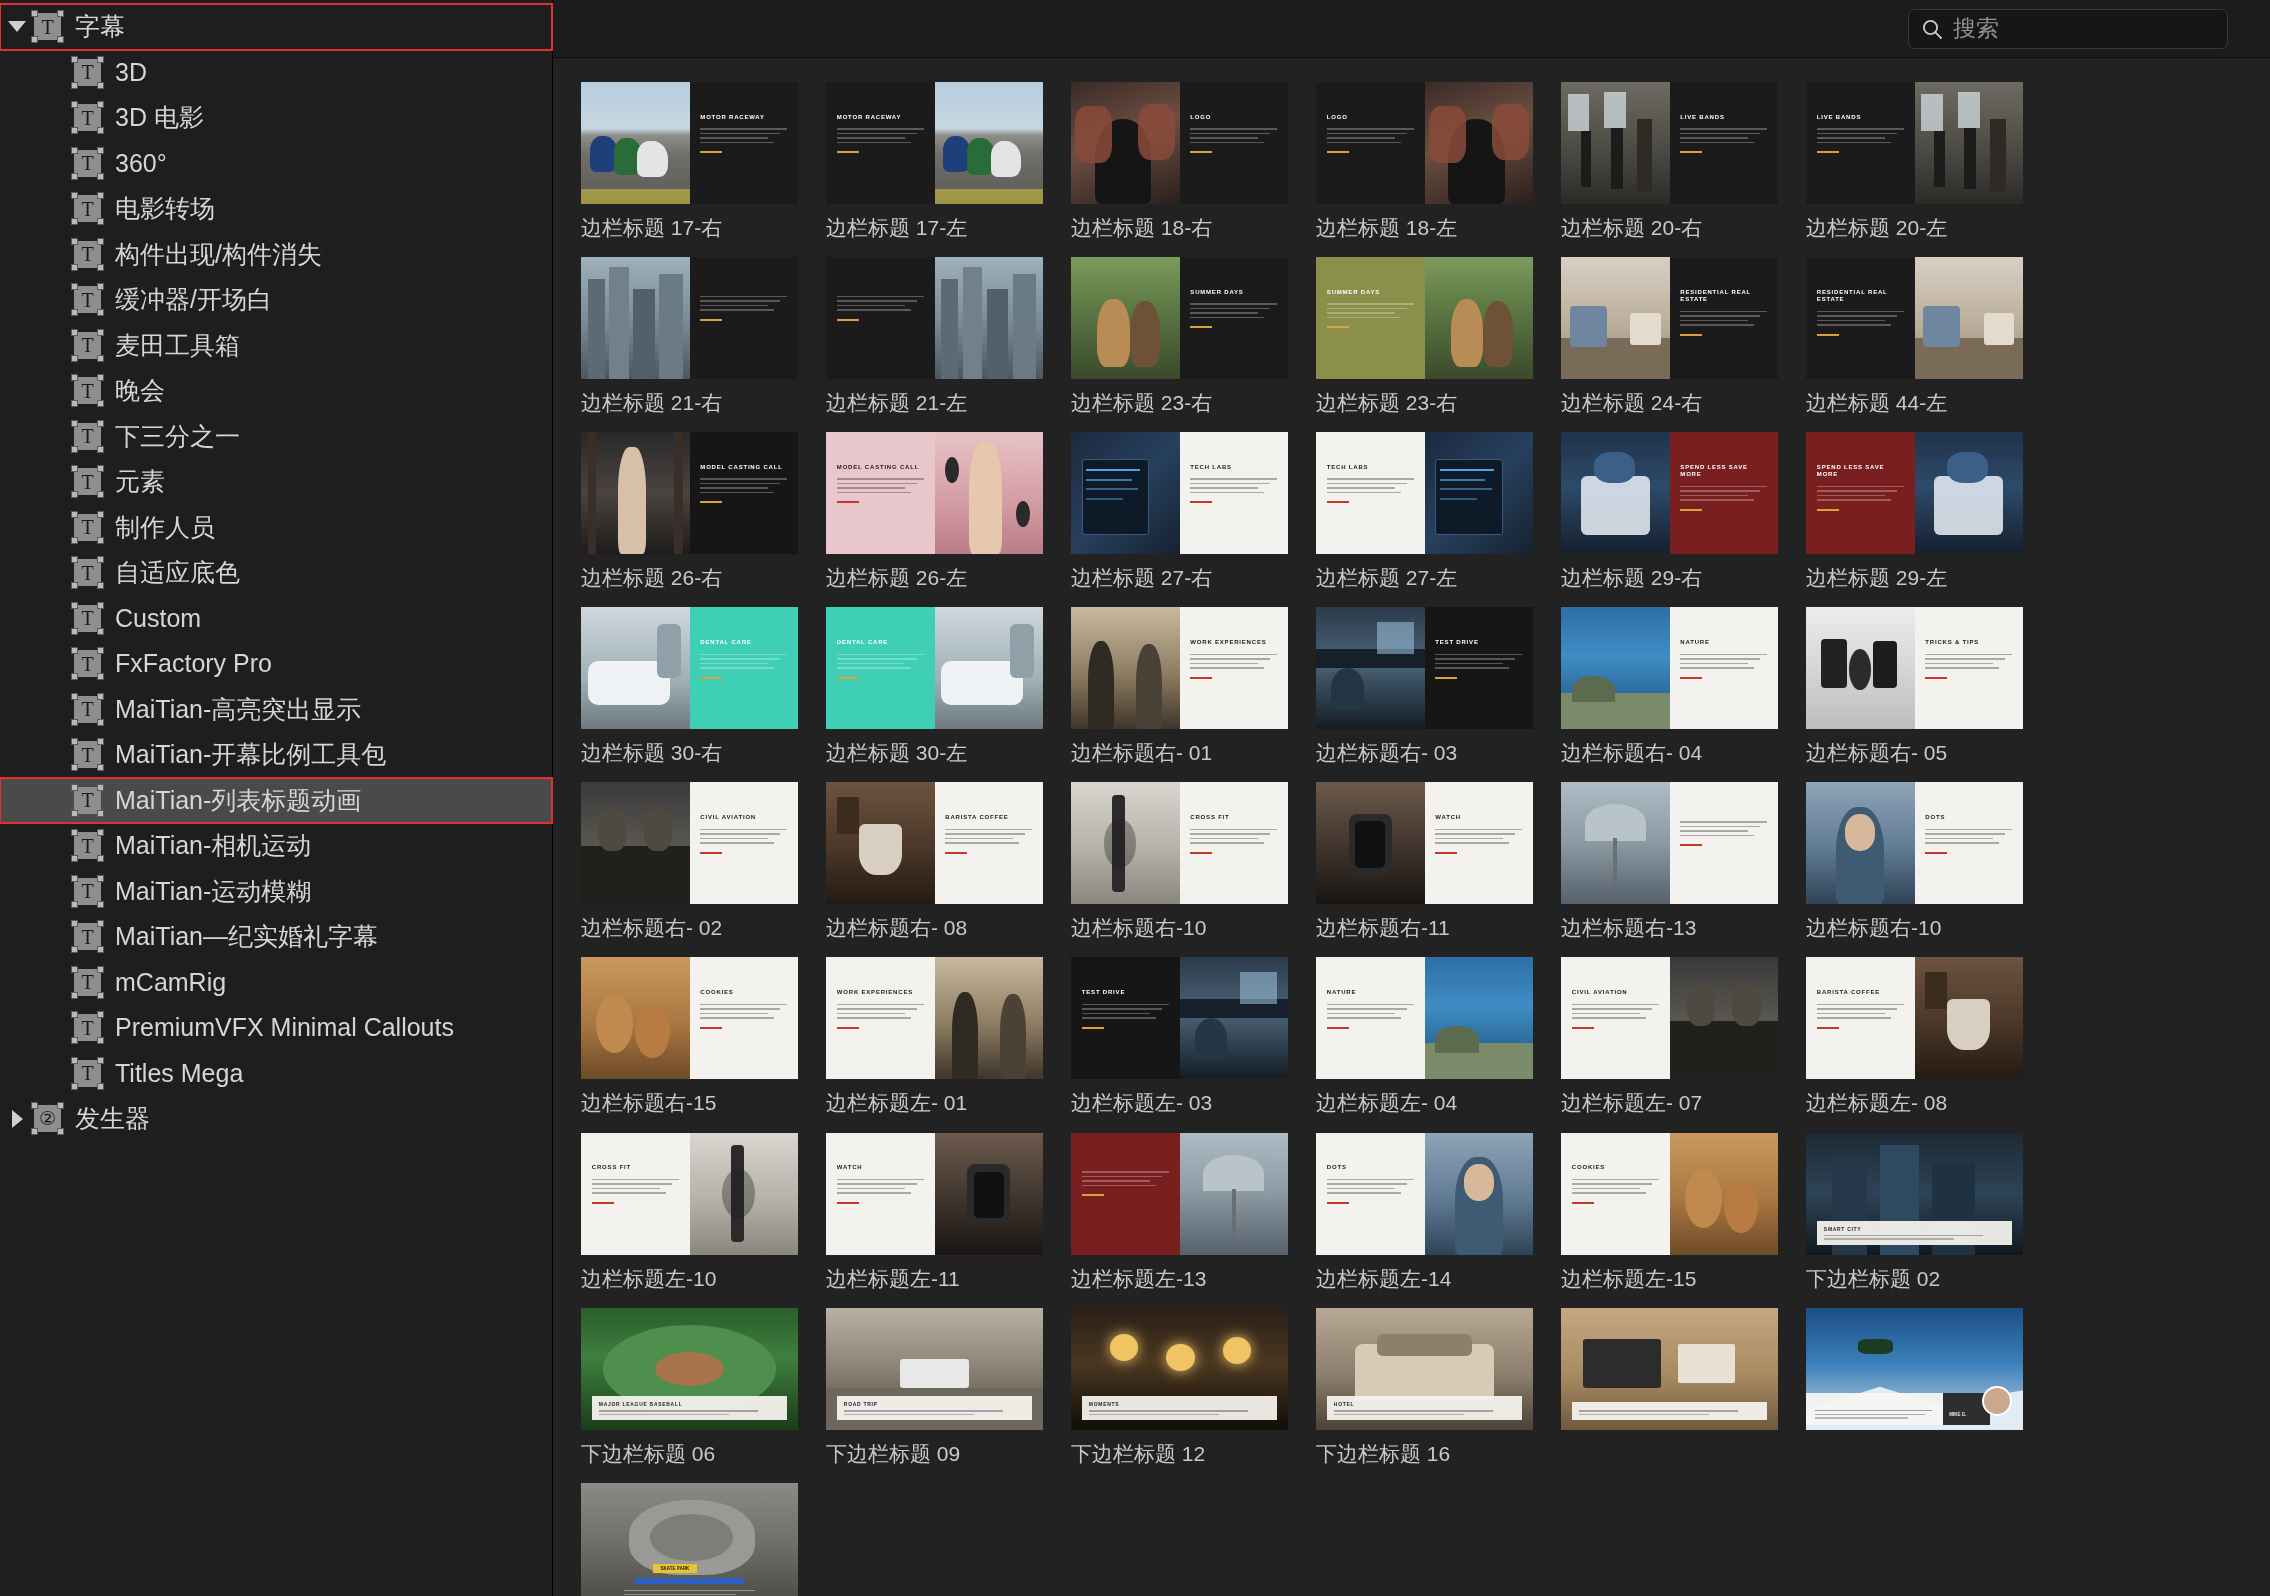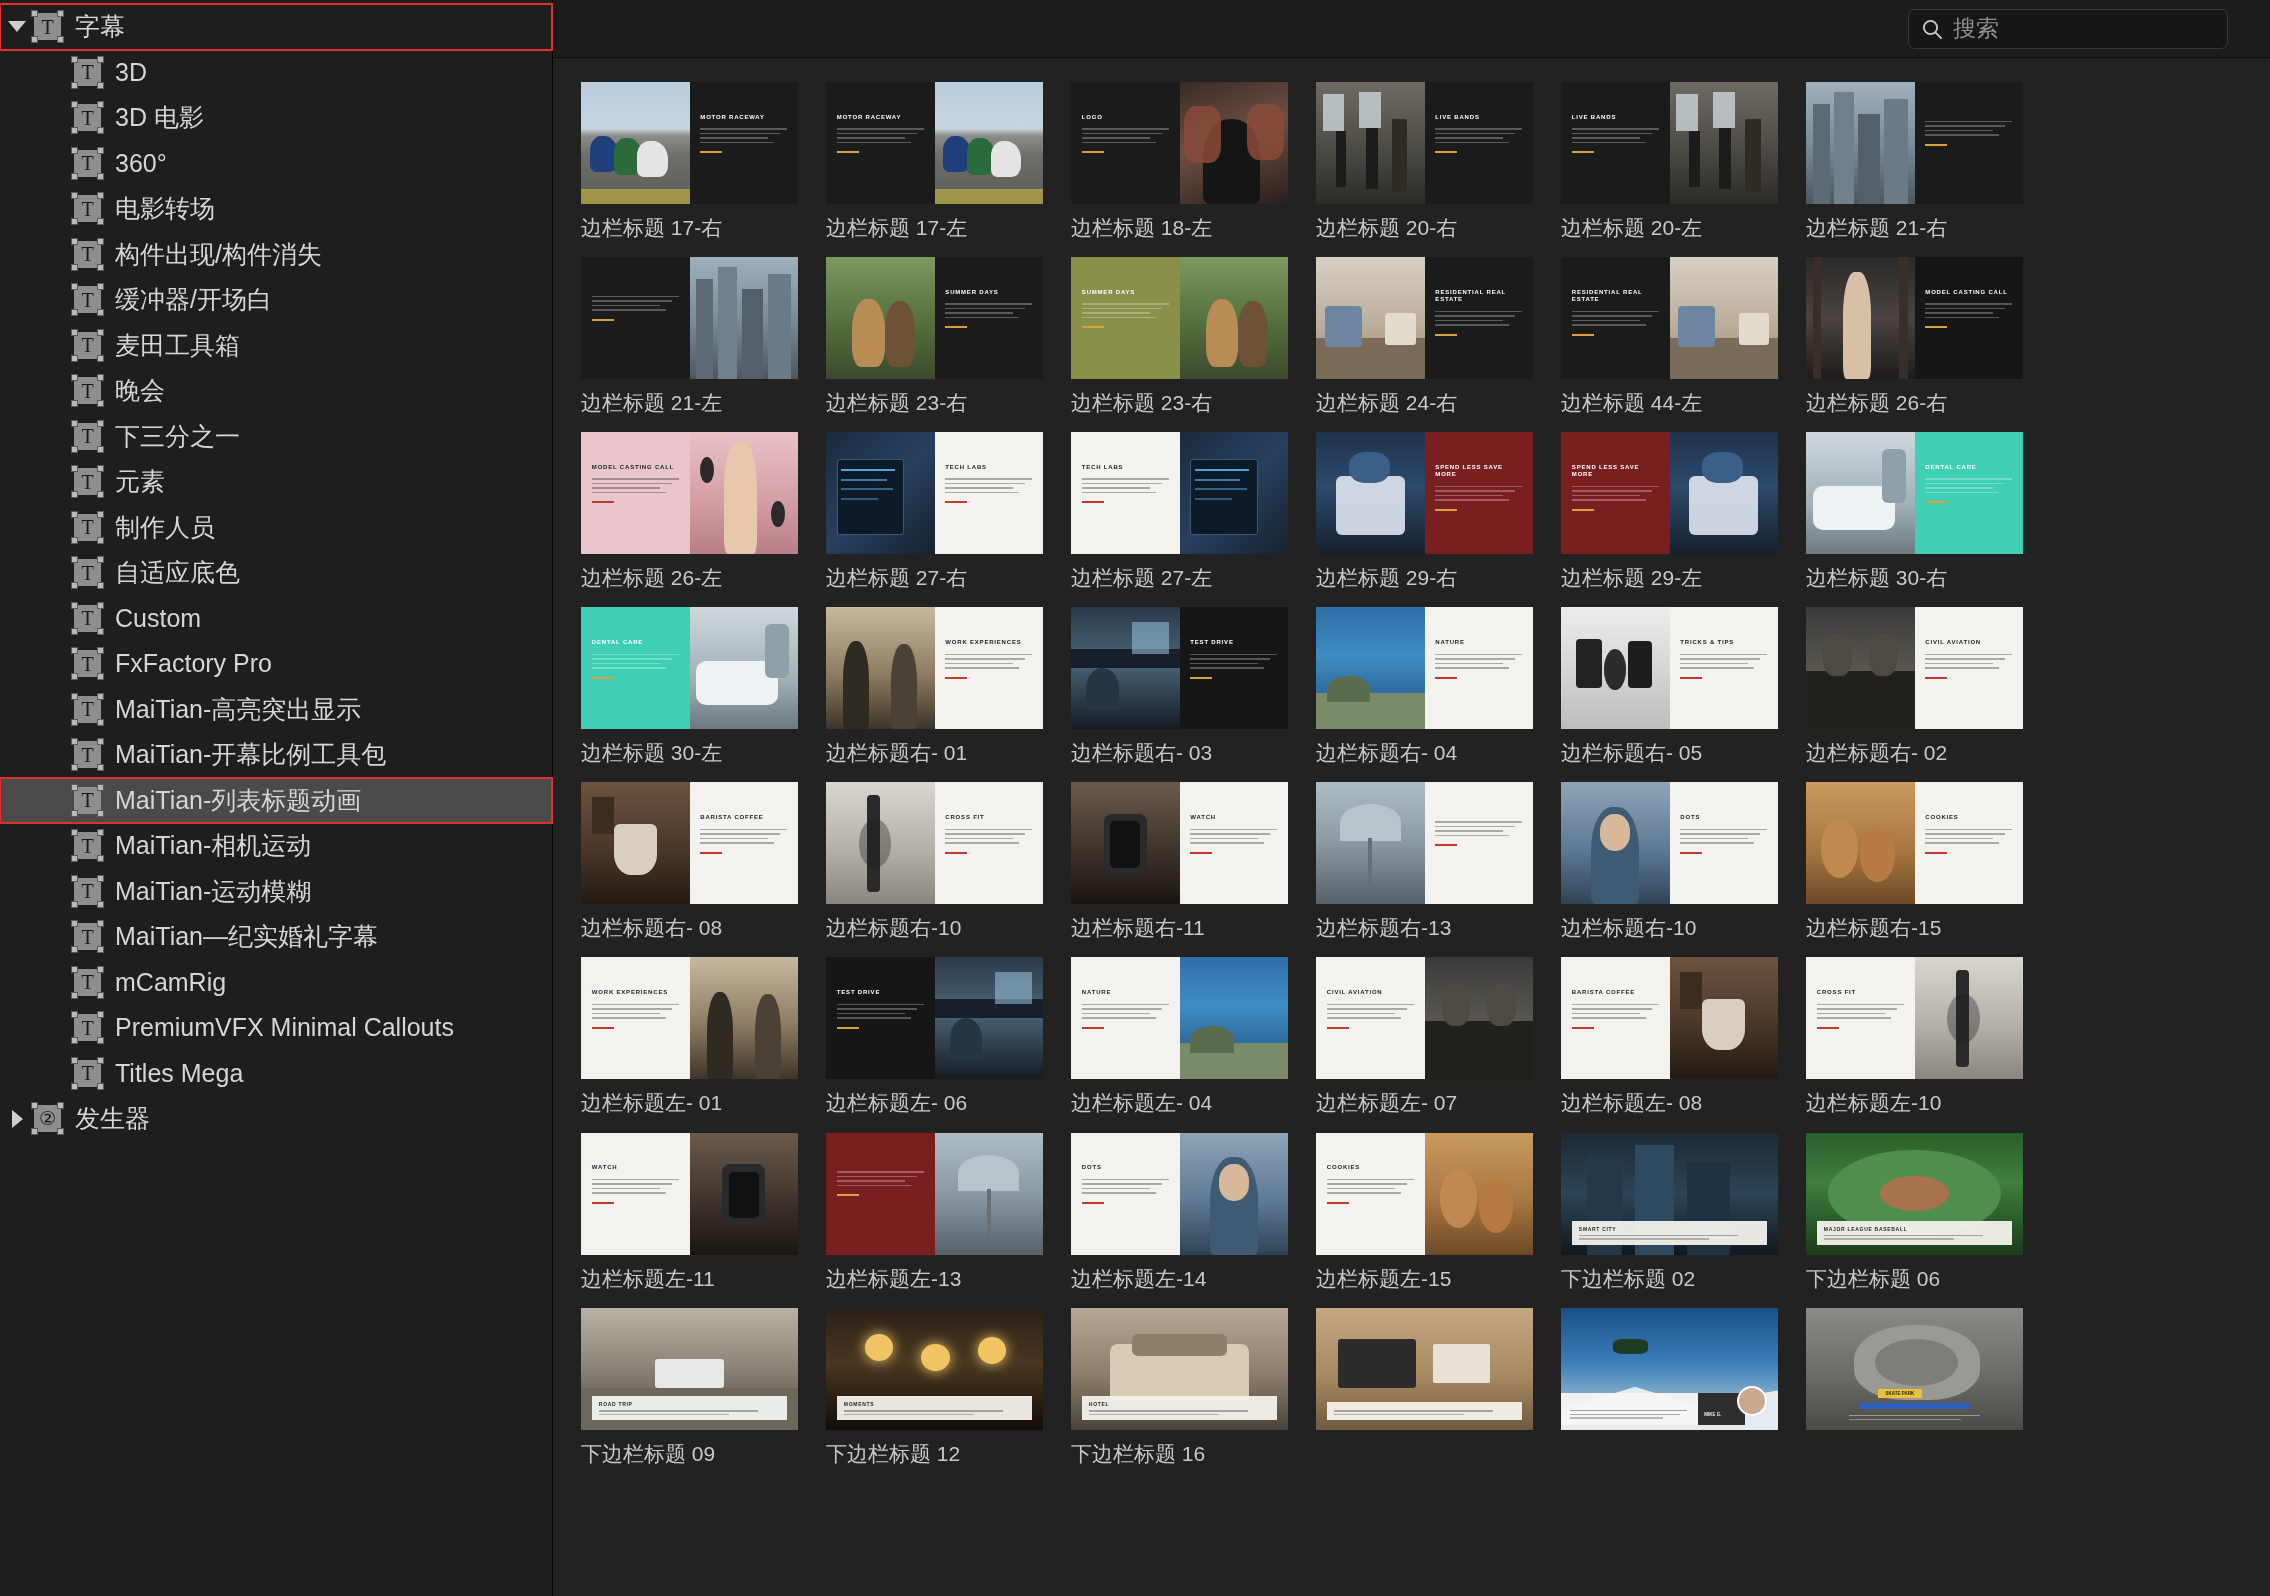--- a/index.html
+++ b/index.html
@@ -463,20 +463,42 @@
               <div style="position:absolute;left:8%;top:44%;width:26%;height:30%;background:#1f3f7a;border-radius:40% 50% 30% 20%;"></div>
               <div style="position:absolute;left:30%;top:46%;width:26%;height:30%;background:#2a6b3a;border-radius:40% 50% 30% 20%;"></div>
               <div style="position:absolute;left:52%;top:48%;width:28%;height:30%;background:#e4e4e4;border-radius:40% 50% 30% 20%;"></div>
               <div style="position:absolute;left:0;bottom:0;width:100%;height:12%;background:#d9c23a;opacity:.55"></div>
             </div>
           </div>
           <div class="cap">边栏标题 17-左</div>
         </div>
         <div class="cell">
           <div class="thumb">
+            <div class="half sc-barber">
+              <div style="position:absolute;left:22%;top:30%;width:52%;height:70%;background:#151515;border-radius:46% 46% 10% 10%;"></div>
+              <div style="position:absolute;left:4%;top:20%;width:34%;height:46%;background:#8a4a3a;border-radius:30%;opacity:.85"></div>
+              <div style="position:absolute;right:4%;top:18%;width:34%;height:46%;background:#8a4a3a;border-radius:30%;opacity:.85"></div>
+            </div>
+            <div class="half" style="background:#1b1b1b;position:relative">
+              <div style="position:absolute;left:10%;top:26%;width:80%;">
+                <div style="font-size:6px;font-weight:bold;letter-spacing:.8px;color:#ffffff;line-height:1.25;margin-bottom:7px;">LOGO</div>
+                <div style="display:flex;flex-direction:column;gap:3px;">
+                  <div style="height:1.5px;background:rgba(255,255,255,.28);width:100%"></div>
+                  <div style="height:1.5px;background:rgba(255,255,255,.28);width:92%"></div>
+                  <div style="height:1.5px;background:rgba(255,255,255,.28);width:78%"></div>
+                  <div style="height:1.5px;background:rgba(255,255,255,.28);width:85%"></div>
+                </div>
+                <div style="margin-top:8px;width:22px;height:2px;background:#d8a23c"></div>
+              </div>
+            </div>
+          </div>
+          <div class="cap">边栏标题 18-右</div>
+        </div>
+        <div class="cell">
+          <div class="thumb">
             <div class="half" style="background:#1b1b1b;position:relative">
               <div style="position:absolute;left:10%;top:26%;width:80%;">
                 <div style="font-size:6px;font-weight:bold;letter-spacing:.8px;color:#ffffff;line-height:1.25;margin-bottom:7px;">LOGO</div>
                 <div style="display:flex;flex-direction:column;gap:3px;">
                   <div style="height:1.5px;background:rgba(255,255,255,.28);width:100%"></div>
                   <div style="height:1.5px;background:rgba(255,255,255,.28);width:92%"></div>
                   <div style="height:1.5px;background:rgba(255,255,255,.28);width:78%"></div>
                   <div style="height:1.5px;background:rgba(255,255,255,.28);width:85%"></div>
                 </div>
                 <div style="margin-top:8px;width:22px;height:2px;background:#d8a23c"></div>
@@ -1114,21 +1136,21 @@
                 </div>
                 <div style="margin-top:8px;width:22px;height:2px;background:#d8a23c"></div>
               </div>
             </div>
             <div class="half sc-car">
               <div style="position:absolute;left:0;top:34%;width:100%;height:16%;background:#17202a"></div>
               <div style="position:absolute;left:14%;top:50%;width:30%;height:34%;background:#243544;border-radius:50% 50% 0 0"></div>
               <div style="position:absolute;right:10%;top:12%;width:34%;height:26%;background:#9fc4df;opacity:.55"></div>
             </div>
           </div>
-          <div class="cap">边栏标题左- 06</div>
+          <div class="cap">边栏标题左- 03</div>
         </div>
         <div class="cell">
           <div class="thumb">
             <div class="half" style="background:#f4f2ee;position:relative">
               <div style="position:absolute;left:10%;top:26%;width:80%;">
                 <div style="font-size:6px;font-weight:bold;letter-spacing:.8px;color:#20202a;line-height:1.25;margin-bottom:7px;">NATURE</div>
                 <div style="display:flex;flex-direction:column;gap:3px;">
                   <div style="height:1.5px;background:rgba(0,0,0,.3);width:100%"></div>
                   <div style="height:1.5px;background:rgba(0,0,0,.3);width:92%"></div>
                   <div style="height:1.5px;background:rgba(0,0,0,.3);width:78%"></div>

